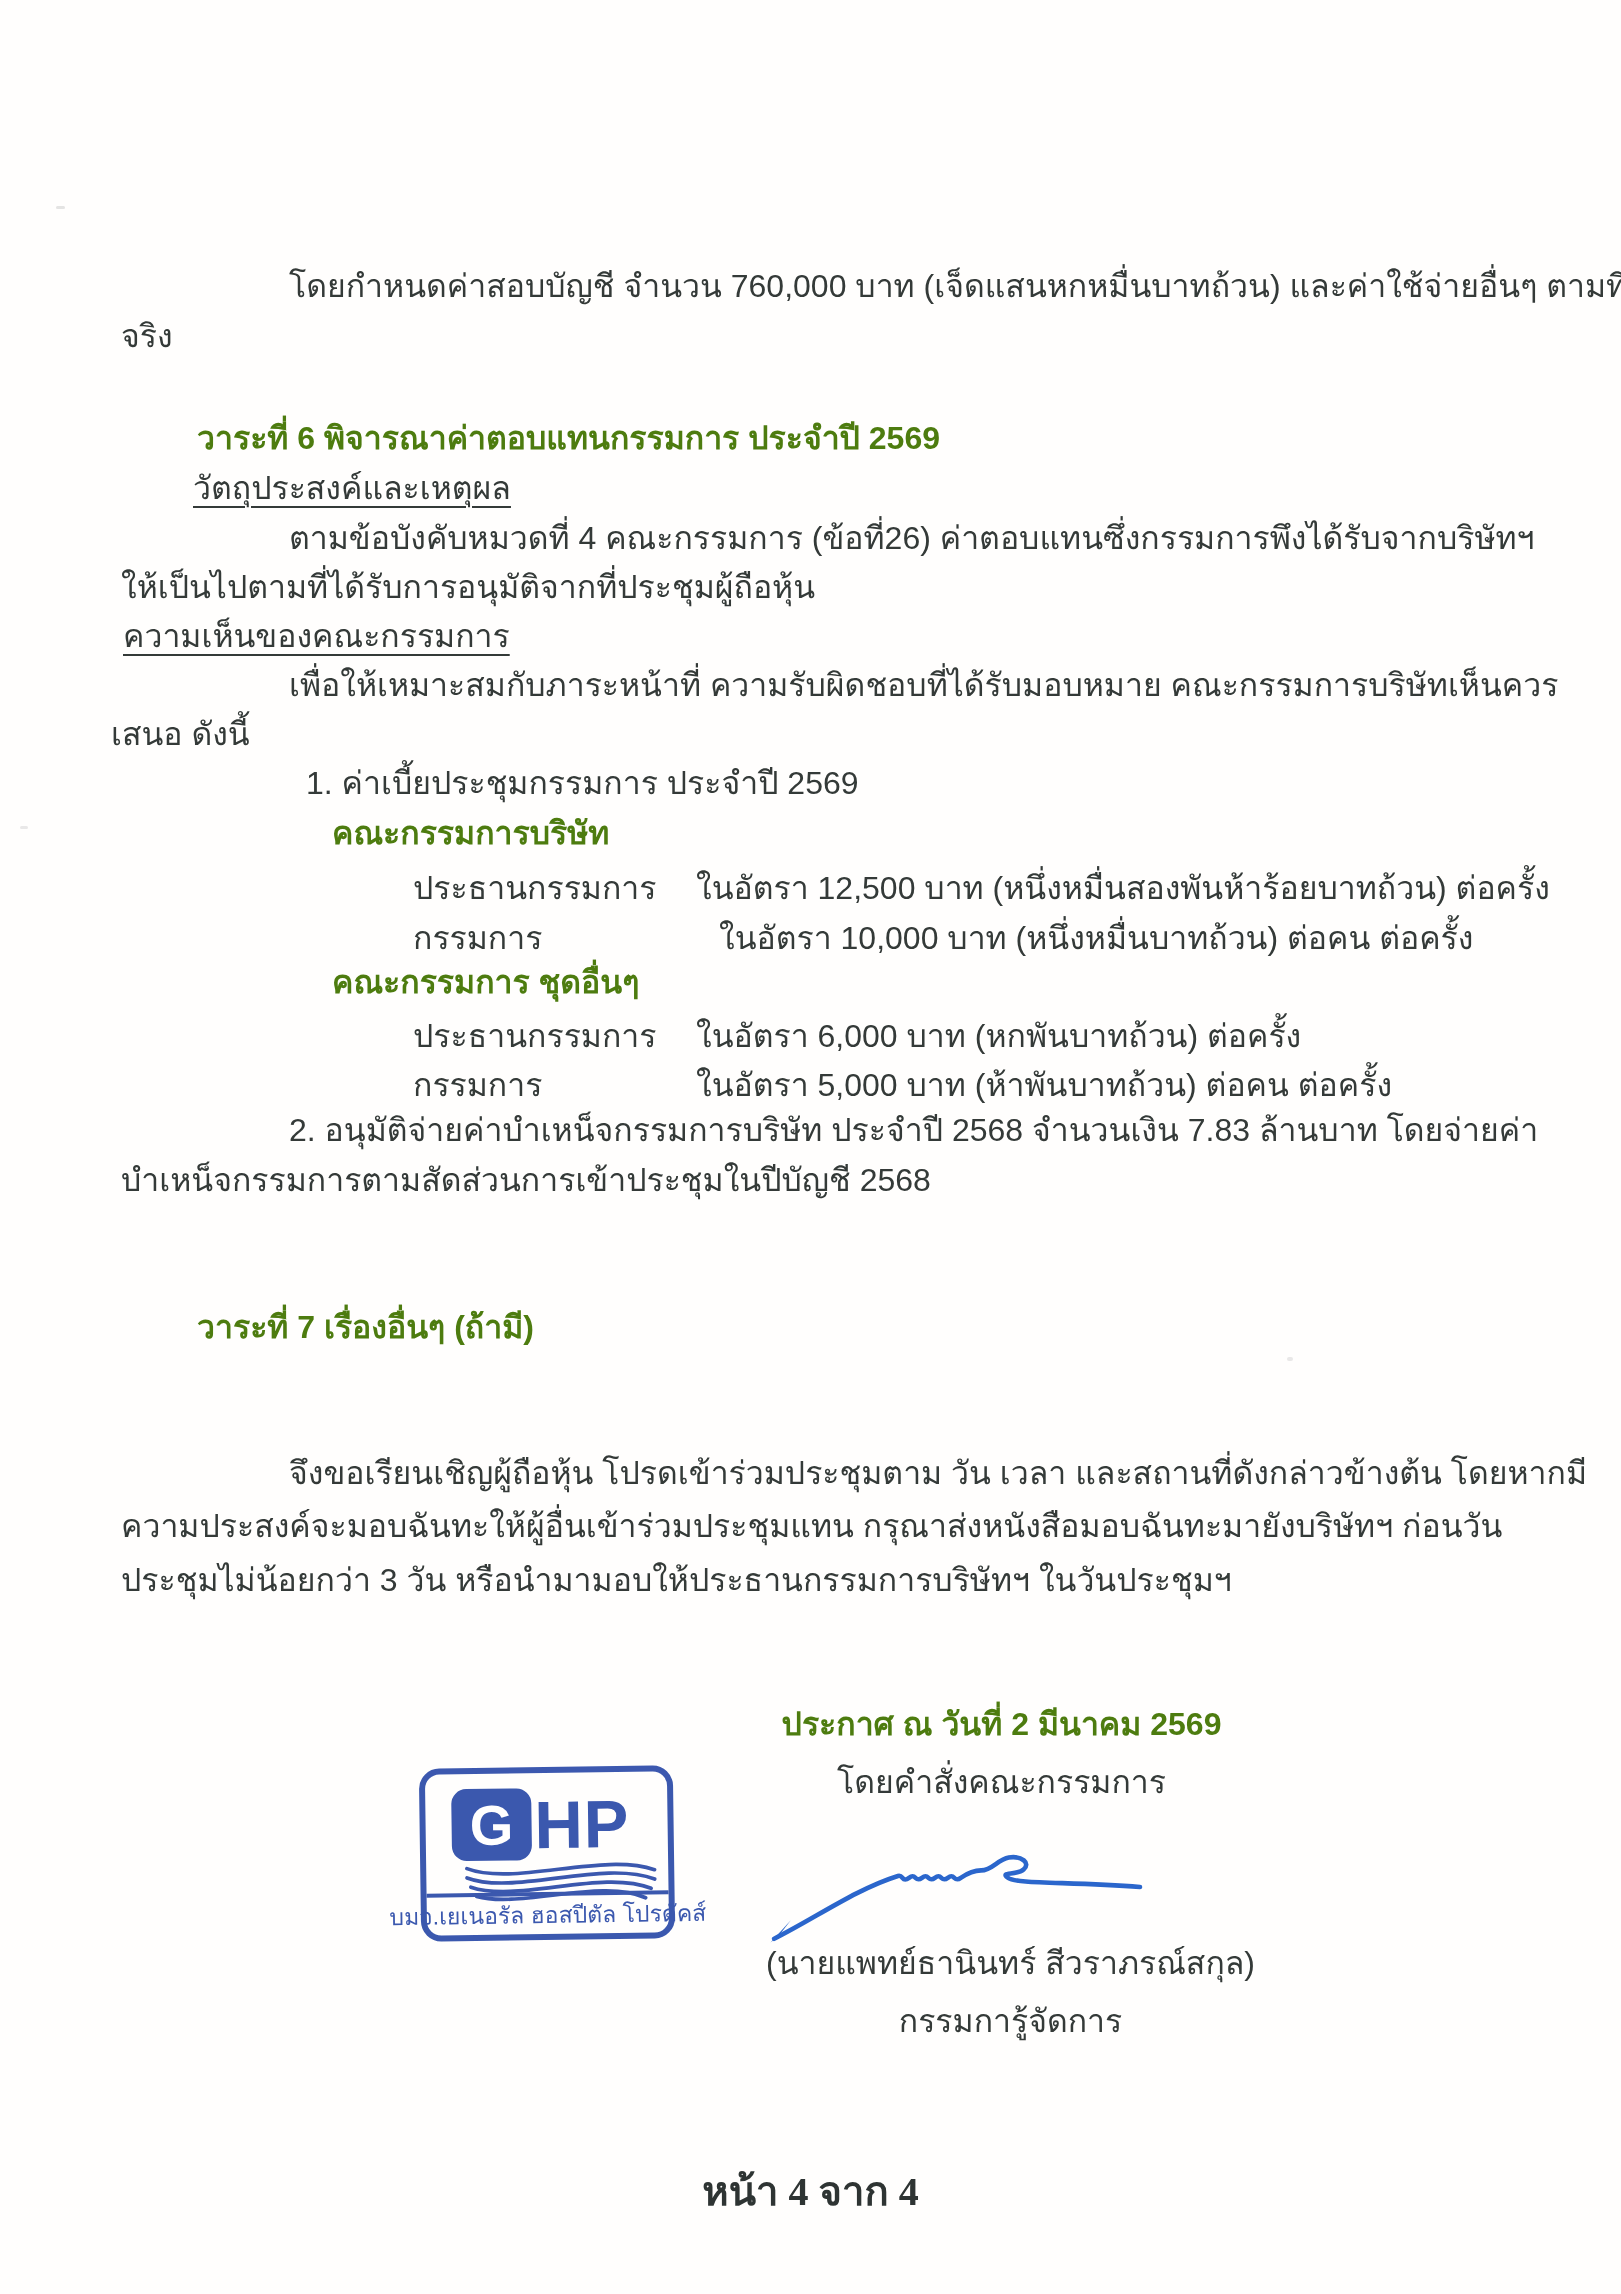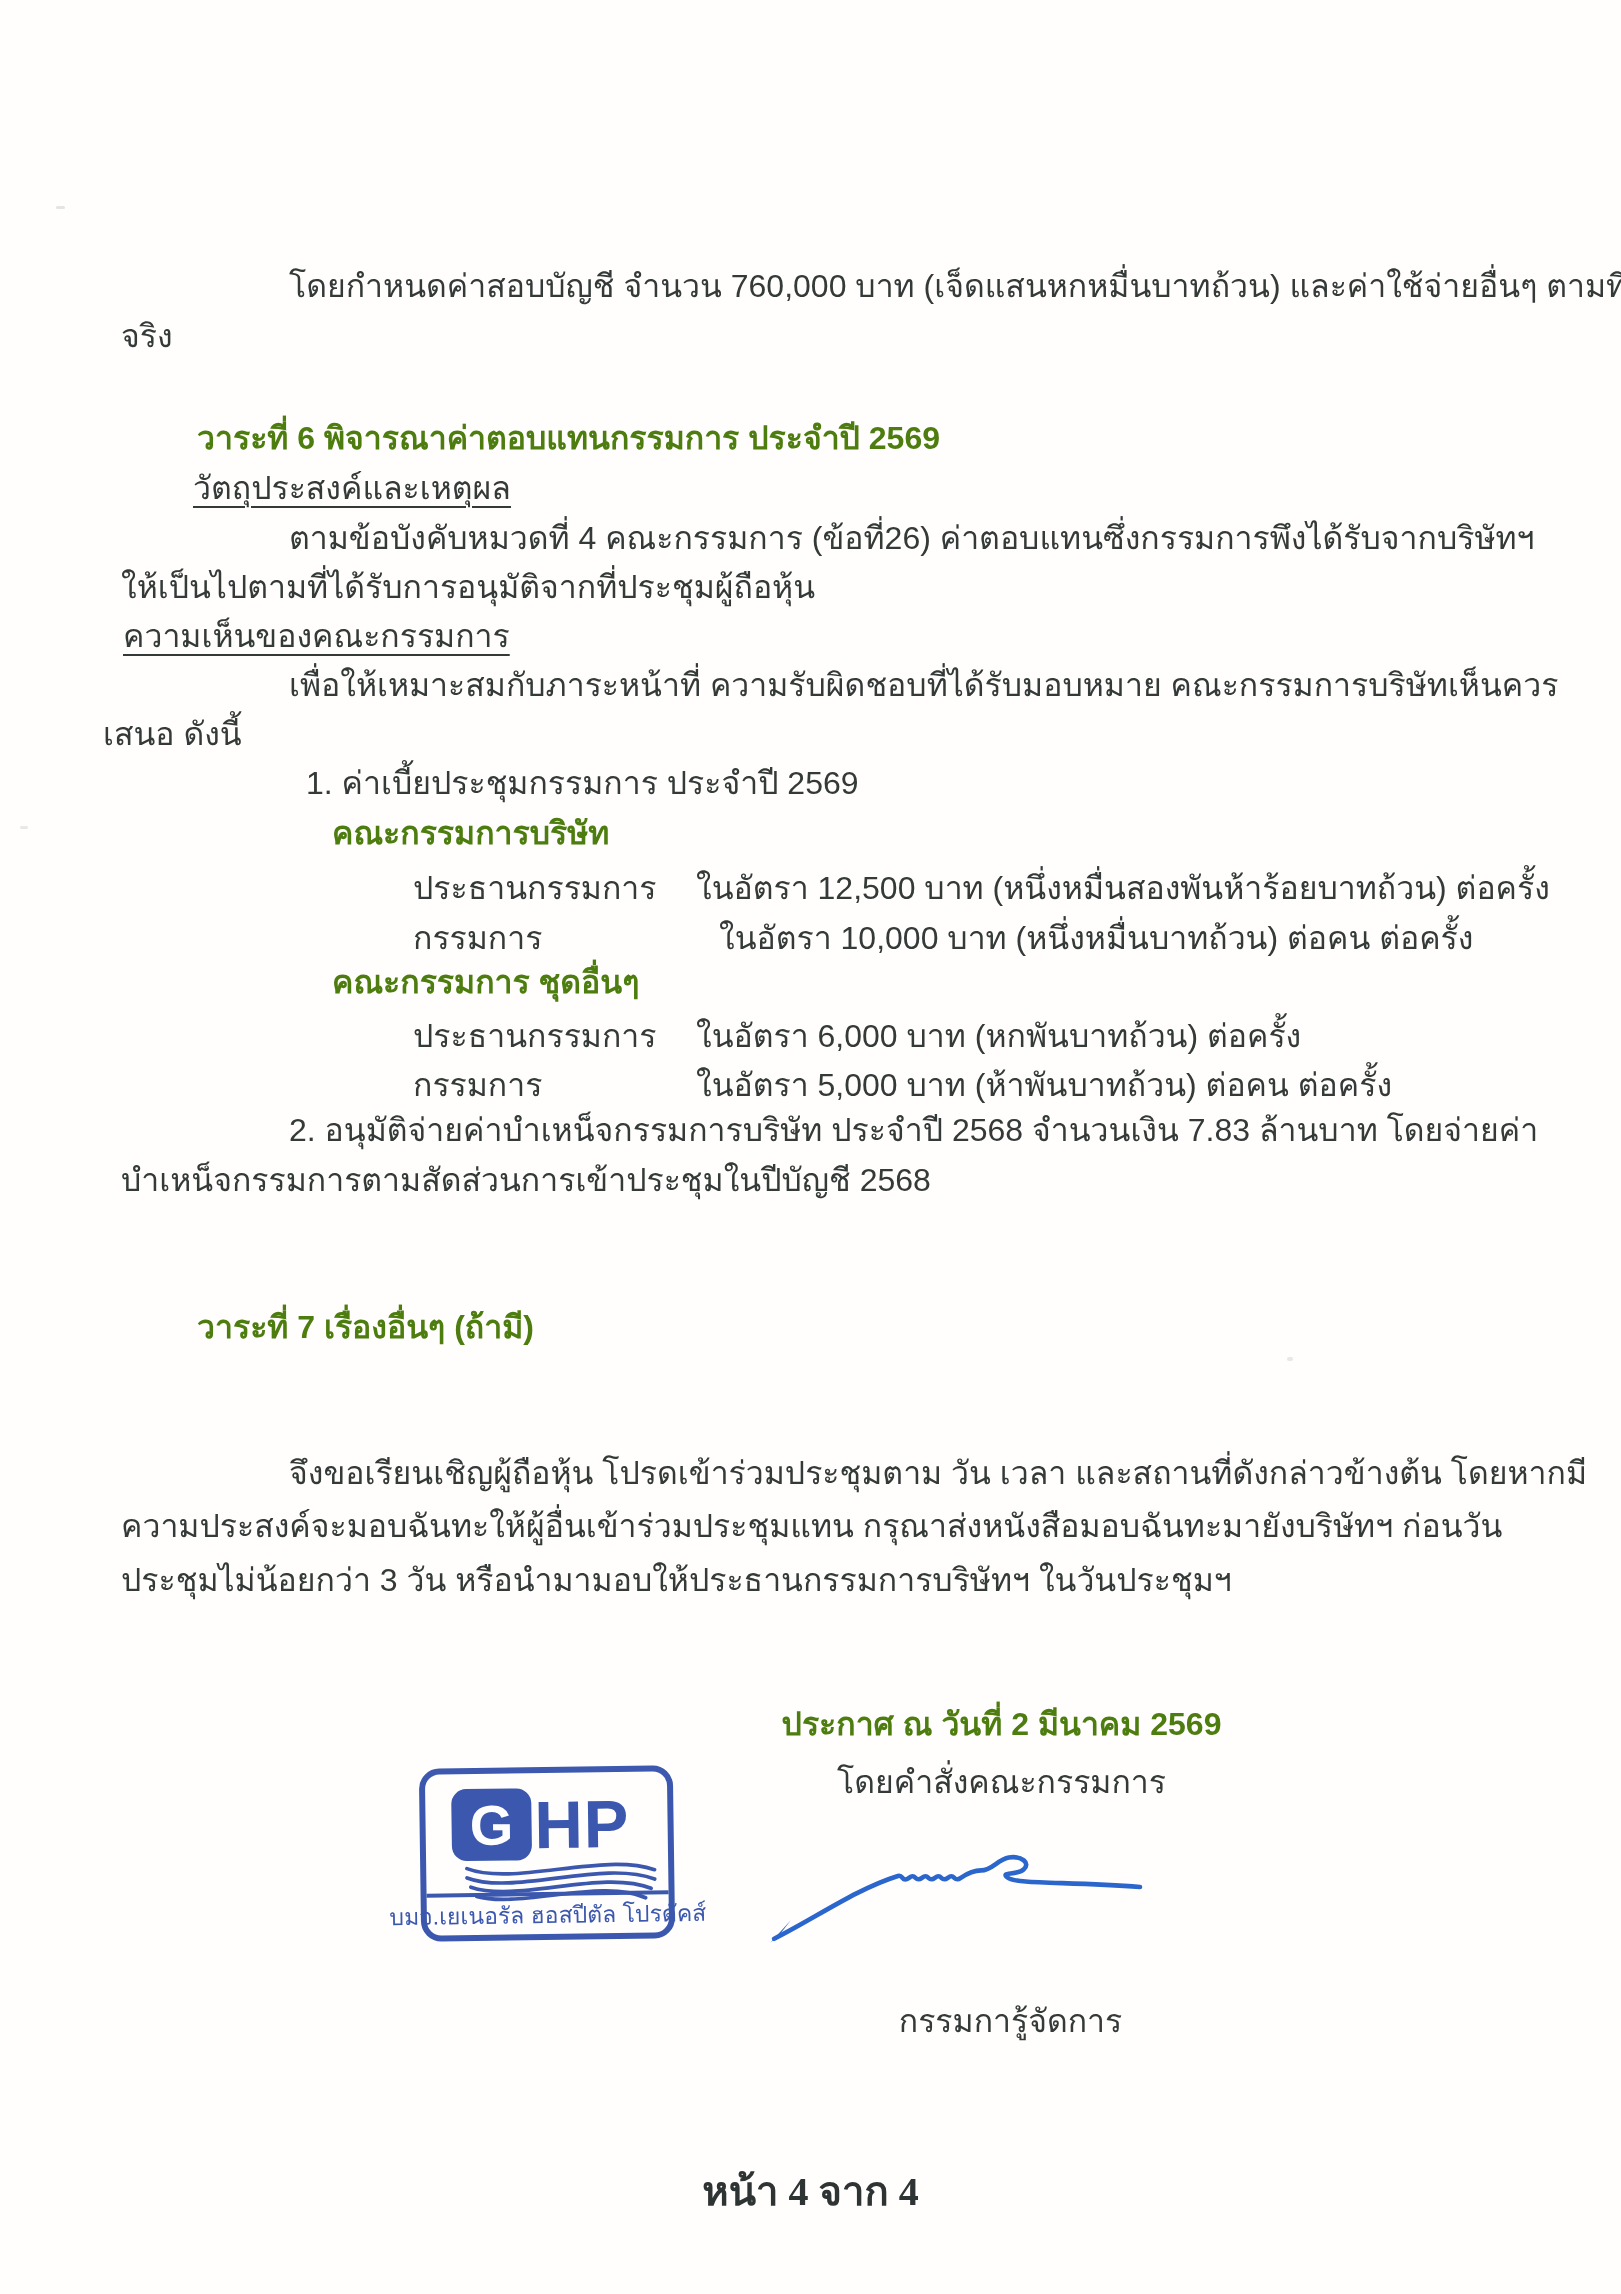--- a/index.html
+++ b/index.html
@@ -85,21 +85,21 @@
 
   <div class="ln" style="left:289px;top:265px;">โดยกำหนดค่าสอบบัญชี จำนวน 760,000 บาท (เจ็ดแสนหกหมื่นบาทถ้วน) และค่าใช้จ่ายอื่นๆ ตามที่จ่าย</div>
   <div class="ln" style="left:121px;top:315px;">จริง</div>
 
   <div class="ln bold" style="left:197px;top:417px;">วาระที่ 6 พิจารณาค่าตอบแทนกรรมการ ประจำปี 2569</div>
   <div class="ln ul" style="left:193px;top:467px;">วัตถุประสงค์และเหตุผล</div>
   <div class="ln" style="left:289px;top:517px;">ตามข้อบังคับหมวดที่ 4 คณะกรรมการ (ข้อที่26) ค่าตอบแทนซึ่งกรรมการพึงได้รับจากบริษัทฯ</div>
   <div class="ln" style="left:121px;top:566px;">ให้เป็นไปตามที่ได้รับการอนุมัติจากที่ประชุมผู้ถือหุ้น</div>
   <div class="ln ul" style="left:123px;top:615px;">ความเห็นของคณะกรรมการ</div>
   <div class="ln" style="left:289px;top:664px;">เพื่อให้เหมาะสมกับภาระหน้าที่ ความรับผิดชอบที่ได้รับมอบหมาย  คณะกรรมการบริษัทเห็นควร</div>
-  <div class="ln" style="left:103px;top:713px;text-align:center;">เสนอ ดังนี้</div>
+  <div class="ln" style="left:111px;top:713px;text-align:center;">เสนอ ดังนี้</div>
   <div class="ln" style="left:306px;top:762px;">1. ค่าเบี้ยประชุมกรรมการ ประจำปี 2569</div>
 
   <div class="ln bold" style="left:332px;top:812px;">คณะกรรมการบริษัท</div>
 
   <div>
     <span class="role-col" style="left:413px;top:862px;">ประธานกรรมการ</span>
     <span class="rate-col" style="left:696px;top:862px;">ในอัตรา 12,500 บาท (หนึ่งหมื่นสองพันห้าร้อยบาทถ้วน) ต่อครั้ง</span>
   </div>
   <div>
     <span class="role-col" style="left:413px;top:912px;">กรรมการ</span>
@@ -150,18 +150,19 @@
   <svg class="signature" width="380" height="109" viewBox="0 0 410 118">
     <path d="M2,112 L24,88 L10,106 Z" fill="currentColor"></path>
     <path d="M6,108 C50,86 95,54 140,40
              C146,38 144,48 152,42 C160,36 158,48 166,42
              C174,36 172,48 180,42 C188,36 186,48 194,42
              C202,36 200,48 208,42 C214,38 222,34 230,34
              C242,34 248,22 260,20 C274,18 284,26 276,33
              C268,40 250,35 259,42 C268,49 325,46 402,52" fill="none" stroke="currentColor" stroke-width="5" stroke-linecap="round"></path>
   </svg>
 
+  <div class="ln center-block" style="left:751px;top:1942px;width:519px;">(นายแพทย์ธานินทร์ สีวราภรณ์สกุล)</div>
   <div class="ln center-block" style="left:751px;top:2000px;width:519px;">กรรมการู้จัดการ</div>
 
   <div class="footer-line">หน้า 4 จาก 4</div>
 
 </div>
 
 
 </body></html>

